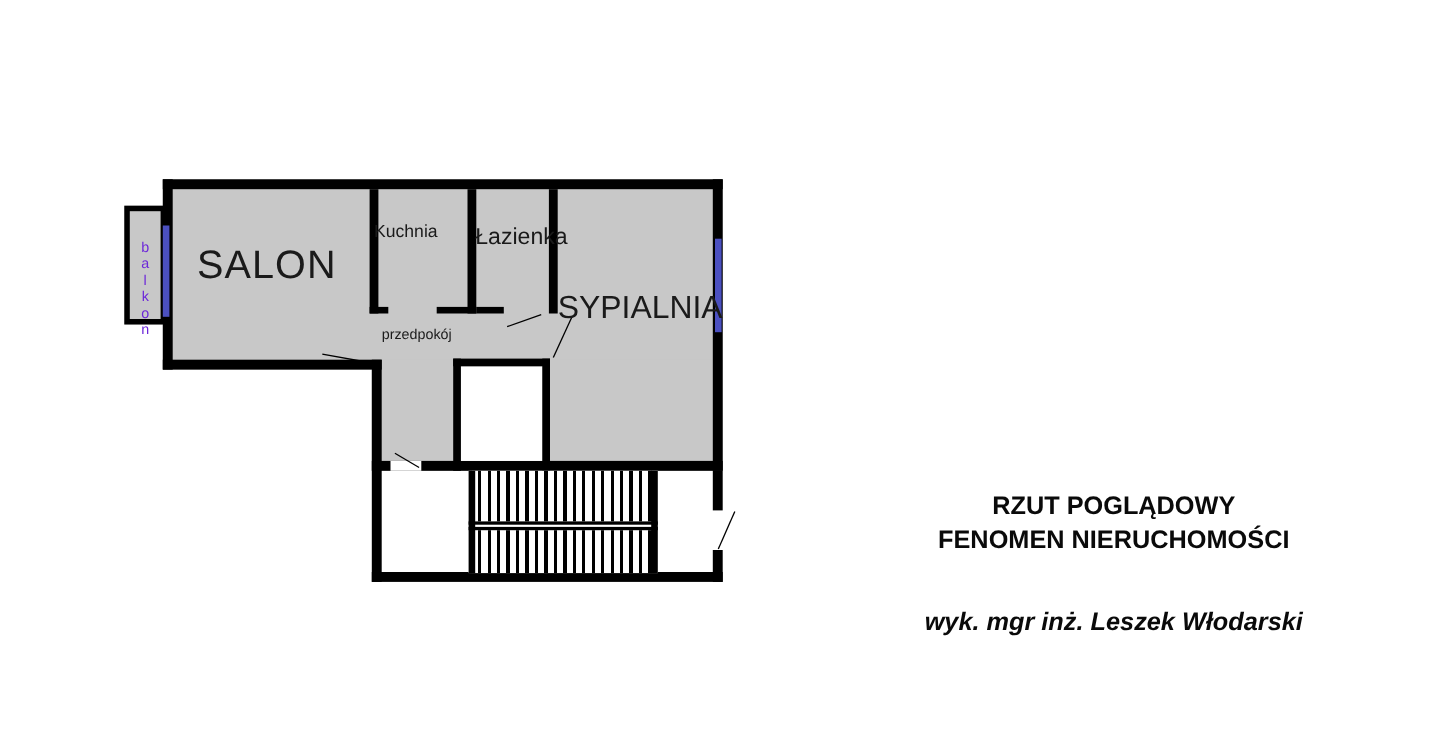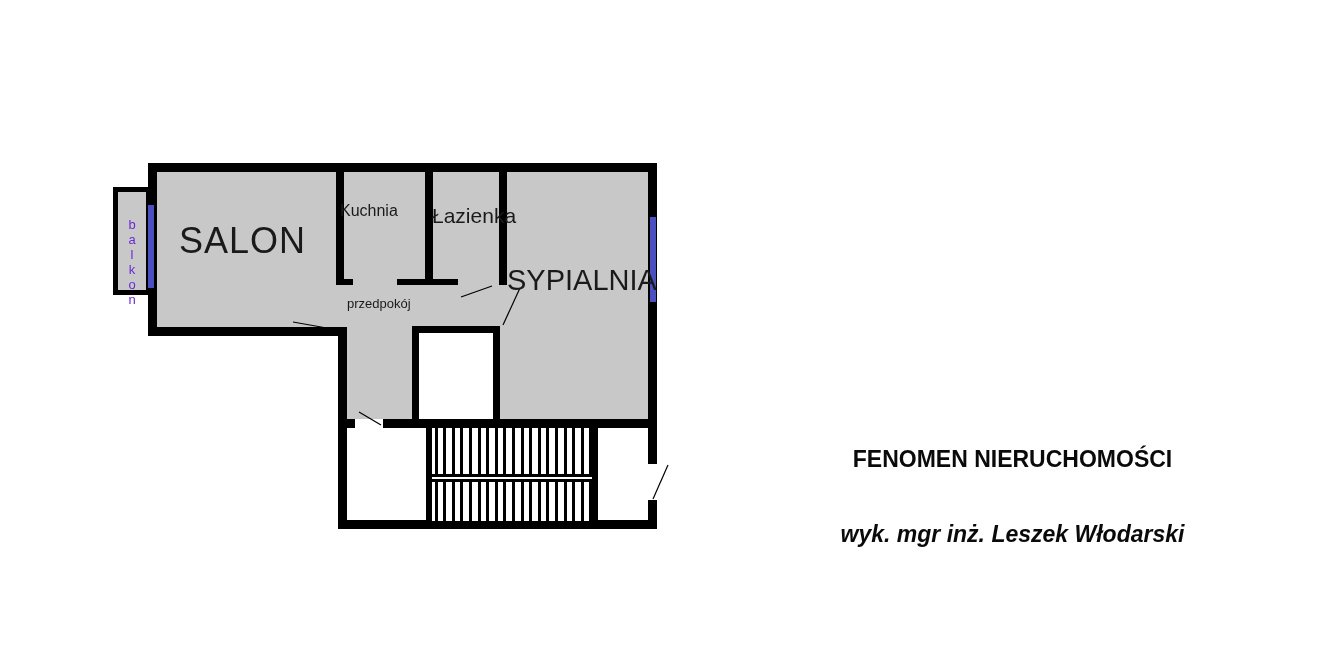--- a/index.html
+++ b/index.html
@@ -128,17 +128,18 @@
     <line x1="653" y1="499" x2="668" y2="465" stroke="#000" stroke-width="1.2"></line>
   </svg>
 
   <div class="room-label lbl-salon">SALON</div>
   <div class="room-label lbl-kuchnia">Kuchnia</div>
   <div class="room-label lbl-lazienka">Łazienka</div>
   <div class="room-label lbl-sypialnia">SYPIALNIA</div>
   <div class="room-label lbl-przedpokoj">przedpokój</div>
 
   <div class="title-block">
+    <div class="title-line">RZUT POGLĄDOWY</div>
     <div class="title-line">FENOMEN NIERUCHOMOŚCI</div>
     <div class="title-line italic">wyk. mgr inż. Leszek Włodarski</div>
   </div>
 
 </div>
 
 </body></html>

